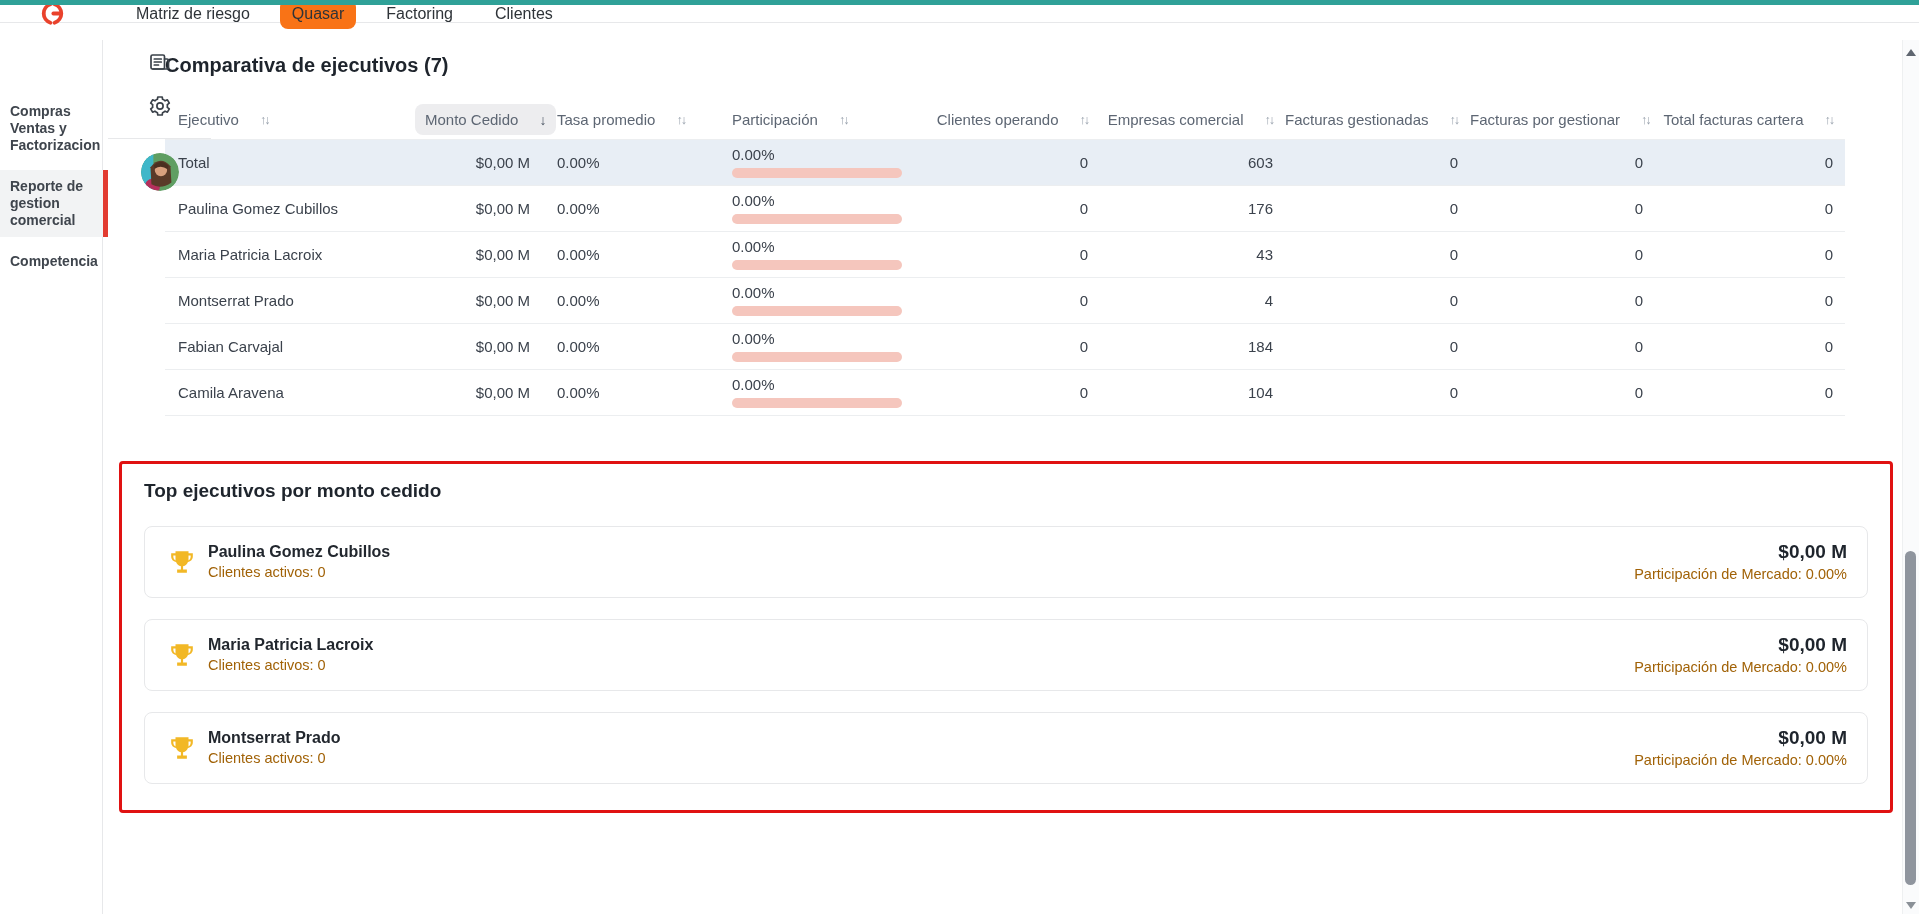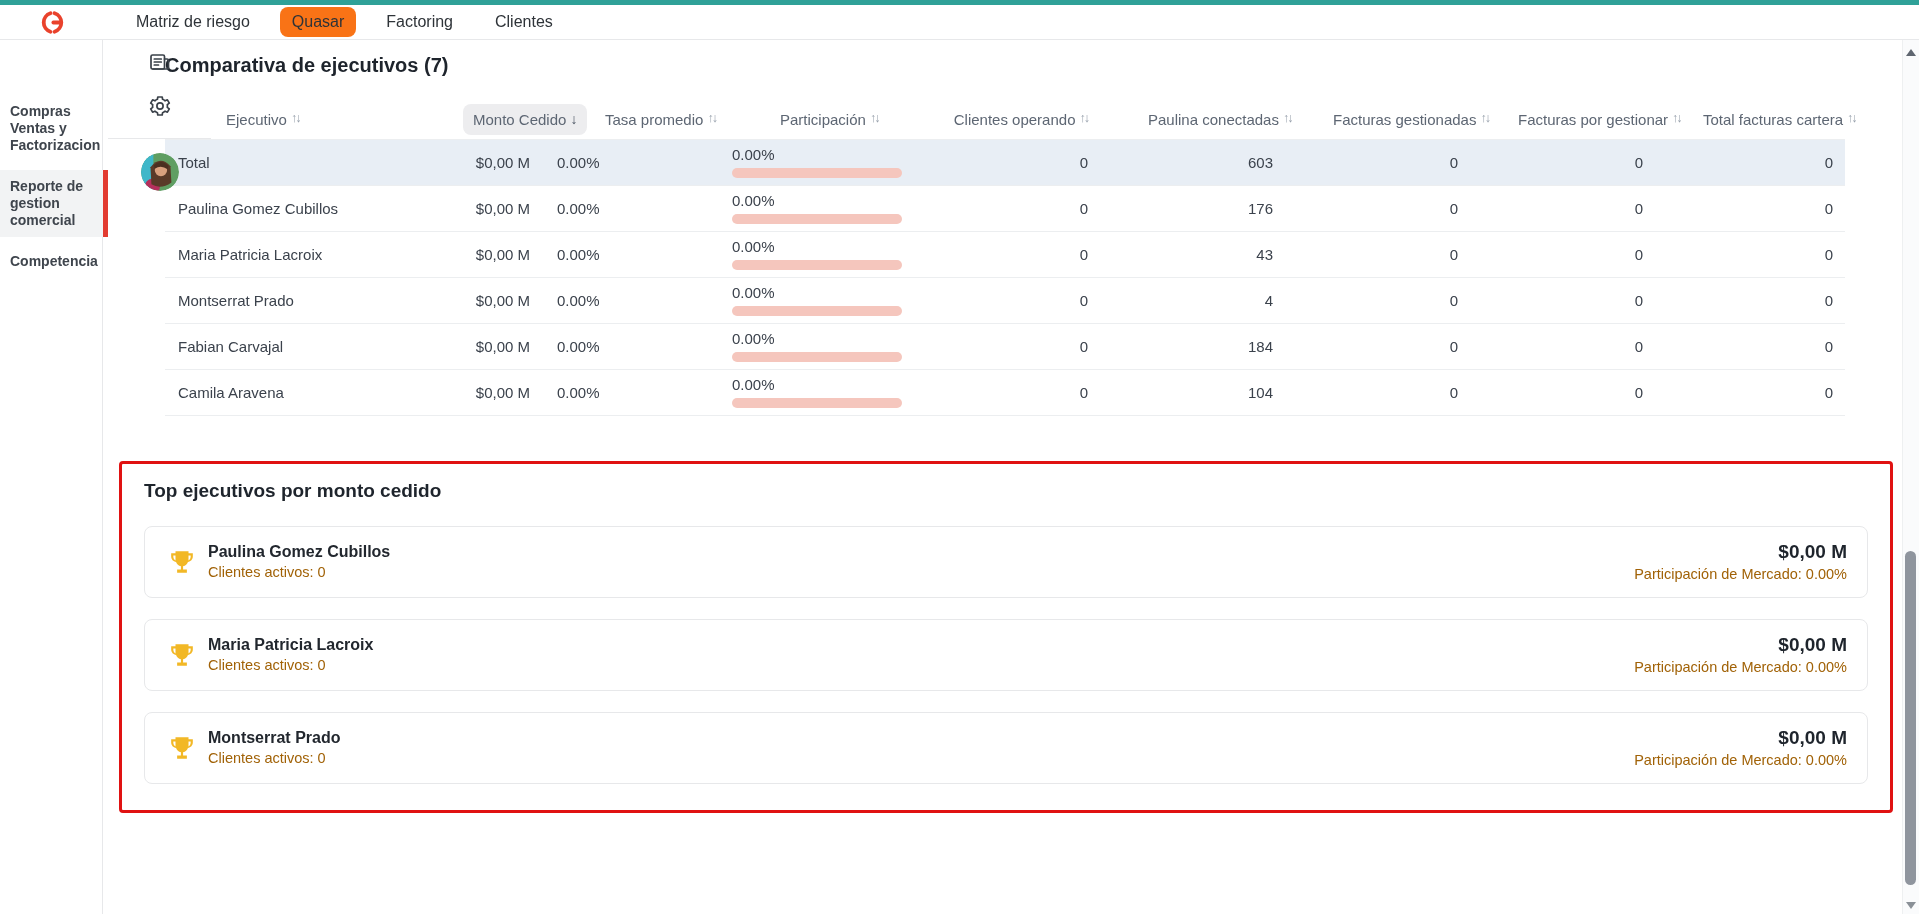--- a/index.html
+++ b/index.html
@@ -5,21 +5,21 @@
   * { box-sizing: border-box; }
   html,body { margin:0; padding:0; }
   body {
     width:1919px; height:914px; position:relative; overflow:hidden;
     background:#ffffff; color:#3b424c;
     font-family:"Liberation Sans","DejaVu Sans",sans-serif;
   }
   
   .topstrip { position:absolute; top:0; left:0; right:0; height:5px; background:#2FA198; z-index:40; }
   .topnav {
-    position:absolute; top:5px; left:0; right:0; height:35px; background:#fff;
+    position:absolute; top:5px; left:0; right:0; height:18px; background:#fff;
     border-bottom:1px solid #e7e8ea; display:flex; align-items:center;
     padding-left:38px; z-index:30;
   }
   .logo { width:28px; height:28px; margin-right:58px; display:flex; align-items:center; justify-content:center; cursor:pointer; }
   .nav-items { display:flex; align-items:center; gap:18px; }
   .nav-item { font-size:16px; color:#2e3338; padding:6px 12px; border-radius:8px; cursor:pointer; white-space:nowrap; }
   .nav-item.active { background:#f97316; }
   
   .sidebar {
     position:absolute; top:40px; left:0; bottom:0; width:103px; background:#fff;
@@ -39,21 +39,21 @@
   
   .main { position:absolute; top:40px; left:103px; right:17px; bottom:0; background:#fff; }
   .table-wrap { padding:14px 57px 0 62px; }
   .page-title { margin:0 0 24px; font-size:20px; font-weight:700; color:#1e242c; }
   table { width:100%; border-collapse:collapse; table-layout:fixed; }
   thead th { height:38px; vertical-align:middle; font-size:15px; font-weight:400; color:#5d6673; text-align:left; padding:0; white-space:nowrap; }
   th.num, td.num { text-align:right; padding-right:12px; }
   th.lpad, td.lpad { text-align:left; padding-left:17px; }
   th.cell-name, td.cell-name { padding-left:13px; }
   th.col-monto, td.cell-monto { text-align:right; padding-right:10px; }
-  .th-inner { display:inline-flex; gap:4px; cursor:pointer;margin-left:48px; }
+  .th-inner { display:inline-flex; align-items:center; gap:21px; cursor:pointer; }
   .th-inner.pill { background:#ededef; border-radius:8px; padding:7px 10px; }
   .sort { font-size:12.5px; color:#9aa3ae; letter-spacing:-2px; }
   .th-inner.pill .sort { color:#4b5563; font-size:14px; letter-spacing:0; }
   tbody td { height:45px; vertical-align:middle; border-top:1px solid #eceef0; font-size:15px; color:#3b424c; padding-top:0; padding-bottom:0; }
   tbody tr:last-child td { border-bottom:1px solid #eceef0; }
   tr.highlight td { background:#e8eef5; }
   .part-cell { display:flex; flex-direction:column; justify-content:center; align-items:flex-start; gap:5px; height:45px; }
   .bar { width:170px; height:10px; border-radius:5px; background:#F5C6BD; }
   
   .top-exec {
@@ -197,21 +197,21 @@
 
   <th class="num">
     <span class="th-inner">
       <span class="th-label">Clientes operando</span>
       <span class="sort">↑↓</span>
     </span>
   </th>
 
   <th class="num">
     <span class="th-inner">
-      <span class="th-label">Paulina conectadas</span>
+      <span class="th-label">Empresas comercial</span>
       <span class="sort">↑↓</span>
     </span>
   </th>
 
   <th class="num">
     <span class="th-inner">
       <span class="th-label">Facturas gestionadas</span>
       <span class="sort">↑↓</span>
     </span>
   </th>

